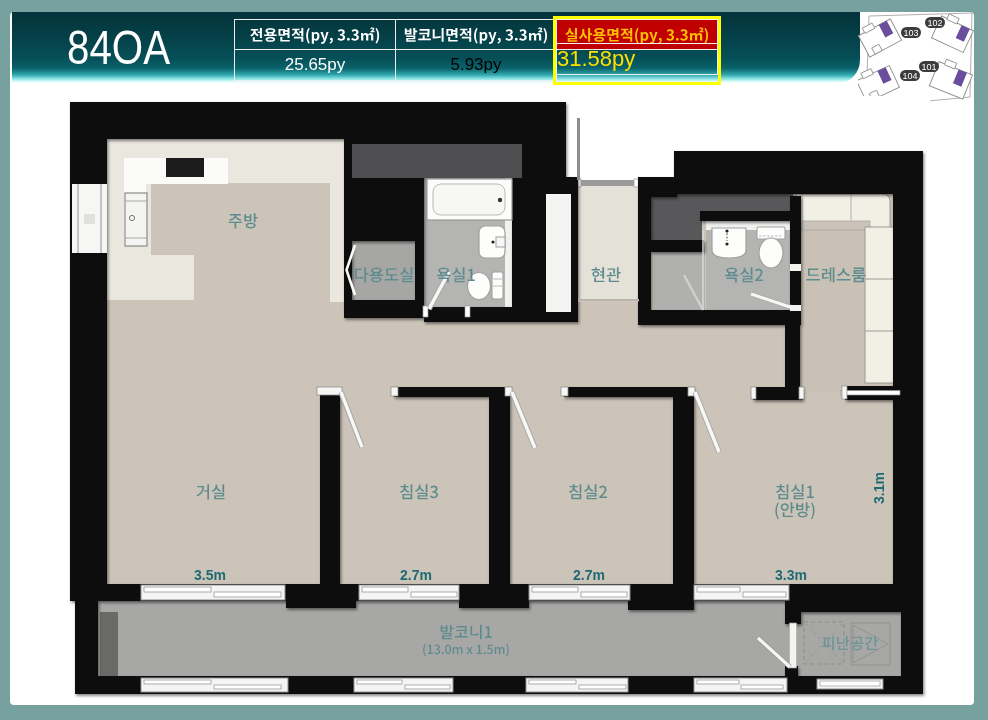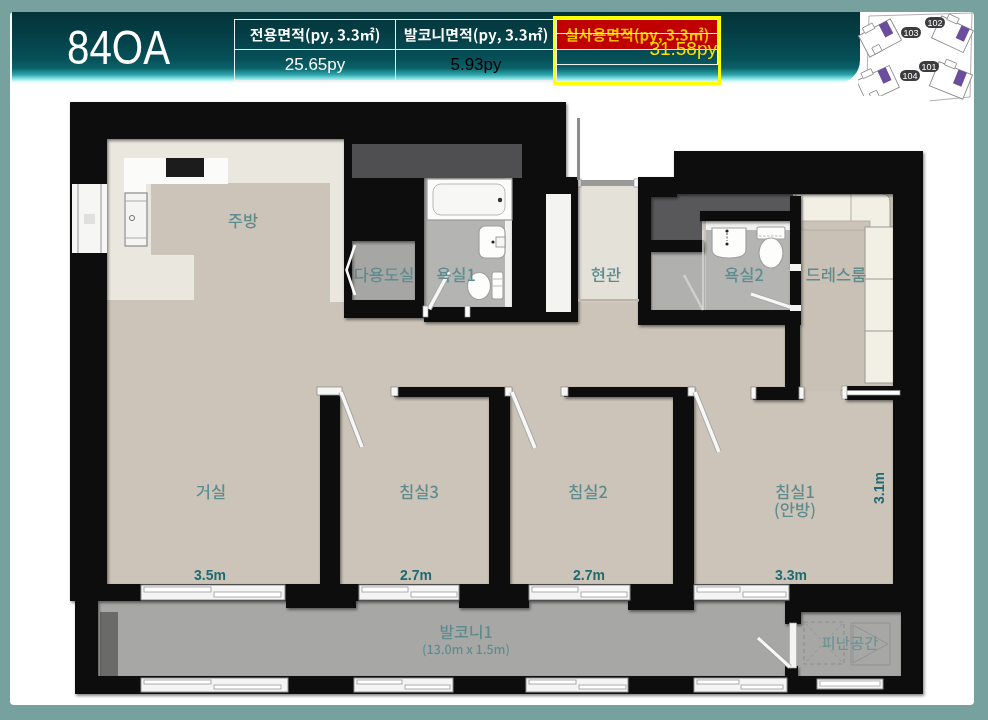--- a/index.html
+++ b/index.html
@@ -29,21 +29,21 @@
         </svg></div>
 
     <div class="abs" style="left:322px;top:0;width:160px;height:29px;border:1px solid #eeeeee;background:#c00000;"><svg width="160" height="29">
           <path transform="translate(7.8 20.5)" fill="#ffc000" d="M10.1 -12.6H12.2V-5.5H10.1ZM2.9 -4.9H12.2V-1.2H4.9V0.2H2.9V-2.6H10.2V-3.4H2.9ZM2.9 -0.3H12.5V1.2H2.9ZM3.9 -12.2H5.5V-11.2Q5.5 -9.9 5.1 -8.8Q4.6 -7.6 3.8 -6.8Q2.9 -5.9 1.5 -5.5L0.5 -7.1Q1.4 -7.3 2.0 -7.8Q2.7 -8.2 3.1 -8.8Q3.5 -9.3 3.7 -9.9Q3.9 -10.6 3.9 -11.2ZM4.3 -12.2H5.9V-11.2Q5.9 -10.6 6.1 -10.0Q6.3 -9.4 6.7 -8.9Q7.1 -8.3 7.7 -7.9Q8.3 -7.5 9.1 -7.3L8.2 -5.7Q7.2 -6.0 6.4 -6.6Q5.7 -7.1 5.2 -7.8Q4.7 -8.5 4.5 -9.4Q4.3 -10.3 4.3 -11.2Z M17.5 -11.5H19.1V-9.5Q19.1 -8.2 18.9 -7.0Q18.7 -5.7 18.2 -4.7Q17.7 -3.6 17.0 -2.8Q16.3 -2.0 15.3 -1.5L14.1 -3.1Q15.0 -3.5 15.7 -4.2Q16.3 -4.9 16.7 -5.7Q17.1 -6.6 17.3 -7.6Q17.5 -8.5 17.5 -9.5ZM17.9 -11.5H19.5V-9.5Q19.5 -8.5 19.7 -7.6Q19.9 -6.7 20.3 -5.9Q20.7 -5.1 21.3 -4.4Q21.9 -3.8 22.7 -3.4L21.5 -1.8Q20.6 -2.2 19.9 -3.0Q19.2 -3.8 18.8 -4.9Q18.4 -5.9 18.1 -7.1Q17.9 -8.2 17.9 -9.5ZM23.3 -12.6H25.3V1.3H23.3ZM24.9 -7.2H27.3V-5.6H24.9Z M31.0 -7.9H33.0V-5.4H31.0ZM35.9 -7.9H37.9V-5.4H35.9ZM28.2 -6.0H40.8V-4.4H28.2ZM34.5 -3.7Q36.7 -3.7 38.0 -3.1Q39.3 -2.4 39.3 -1.2Q39.3 0.0 38.0 0.7Q36.7 1.3 34.5 1.3Q32.2 1.3 30.9 0.7Q29.6 0.0 29.6 -1.2Q29.6 -2.4 30.9 -3.1Q32.2 -3.7 34.5 -3.7ZM34.5 -2.2Q33.5 -2.2 32.9 -2.1Q32.3 -2.0 32.0 -1.8Q31.7 -1.5 31.7 -1.2Q31.7 -0.8 32.0 -0.6Q32.3 -0.4 32.9 -0.3Q33.5 -0.2 34.5 -0.2Q35.4 -0.2 36.0 -0.3Q36.6 -0.4 36.9 -0.6Q37.3 -0.8 37.3 -1.2Q37.3 -1.5 36.9 -1.8Q36.6 -2.0 36.0 -2.1Q35.4 -2.2 34.5 -2.2ZM34.5 -12.4Q36.0 -12.4 37.2 -12.0Q38.3 -11.7 38.9 -11.1Q39.5 -10.5 39.5 -9.7Q39.5 -8.9 38.9 -8.3Q38.3 -7.7 37.2 -7.4Q36.0 -7.0 34.5 -7.0Q33.0 -7.0 31.8 -7.4Q30.7 -7.7 30.1 -8.3Q29.5 -8.9 29.5 -9.7Q29.5 -10.5 30.1 -11.1Q30.7 -11.7 31.8 -12.0Q33.0 -12.4 34.5 -12.4ZM34.5 -10.8Q33.5 -10.8 32.9 -10.7Q32.2 -10.6 31.9 -10.3Q31.5 -10.1 31.5 -9.7Q31.5 -9.3 31.9 -9.1Q32.2 -8.8 32.9 -8.7Q33.5 -8.5 34.5 -8.5Q35.4 -8.5 36.1 -8.7Q36.8 -8.8 37.1 -9.1Q37.5 -9.3 37.5 -9.7Q37.5 -10.1 37.1 -10.3Q36.8 -10.6 36.1 -10.7Q35.4 -10.8 34.5 -10.8Z M48.7 -10.4H52.2V-8.8H48.7ZM48.7 -7.4H52.3V-5.8H48.7ZM42.6 -11.5H49.1V-4.7H42.6ZM47.2 -9.9H44.5V-6.2H47.2ZM51.6 -12.6H53.6V-2.4H51.6ZM44.4 -0.5H53.9V1.1H44.4ZM44.4 -3.4H46.4V0.3H44.4Z M59.0 -11.2H60.6V-10.3Q60.6 -9.0 60.2 -7.8Q59.8 -6.6 58.9 -5.7Q58.1 -4.8 56.7 -4.4L55.7 -6.0Q56.6 -6.3 57.2 -6.7Q57.8 -7.2 58.2 -7.8Q58.6 -8.4 58.8 -9.0Q59.0 -9.6 59.0 -10.3ZM59.4 -11.2H61.0V-10.3Q61.0 -9.5 61.4 -8.7Q61.7 -7.9 62.4 -7.3Q63.1 -6.6 64.2 -6.2L63.2 -4.7Q61.9 -5.1 61.1 -6.0Q60.2 -6.8 59.8 -7.9Q59.4 -9.1 59.4 -10.3ZM63.4 -9.3H66.0V-7.6H63.4ZM56.3 -11.8H63.7V-10.2H56.3ZM58.0 -3.7H67.4V1.3H65.4V-2.1H58.0ZM65.4 -12.6H67.4V-4.3H65.4Z M72.5 3.0Q71.5 1.3 70.9 -0.6Q70.3 -2.5 70.3 -4.7Q70.3 -7.0 70.9 -8.9Q71.5 -10.8 72.5 -12.5L73.9 -11.9Q72.9 -10.3 72.5 -8.4Q72.1 -6.6 72.1 -4.7Q72.1 -2.9 72.5 -1.0Q72.9 0.8 73.9 2.4Z M75.9 3.2V-8.4H77.7L77.8 -7.5H77.9Q78.4 -8.0 79.0 -8.3Q79.7 -8.6 80.3 -8.6Q81.4 -8.6 82.1 -8.1Q82.9 -7.5 83.2 -6.6Q83.6 -5.6 83.6 -4.3Q83.6 -2.9 83.1 -1.9Q82.6 -0.9 81.8 -0.3Q81.0 0.2 80.1 0.2Q79.5 0.2 79.0 -0.0Q78.5 -0.3 78.0 -0.7L78.1 0.7V3.2ZM79.6 -1.6Q80.1 -1.6 80.5 -1.9Q80.9 -2.2 81.1 -2.8Q81.4 -3.4 81.4 -4.3Q81.4 -5.1 81.2 -5.7Q81.0 -6.2 80.7 -6.5Q80.3 -6.8 79.7 -6.8Q79.3 -6.8 78.9 -6.6Q78.5 -6.4 78.1 -5.9V-2.2Q78.5 -1.9 78.9 -1.7Q79.2 -1.6 79.6 -1.6Z M86.2 3.4Q85.9 3.4 85.6 3.3Q85.3 3.3 85.1 3.2L85.5 1.5Q85.6 1.5 85.8 1.6Q85.9 1.6 86.1 1.6Q86.7 1.6 87.1 1.3Q87.5 0.9 87.7 0.3L87.8 -0.2L84.5 -8.4H86.8L88.1 -4.5Q88.3 -3.9 88.5 -3.3Q88.6 -2.7 88.8 -2.1H88.9Q89.0 -2.7 89.2 -3.3Q89.3 -3.9 89.5 -4.5L90.6 -8.4H92.7L89.8 0.3Q89.4 1.2 88.9 1.9Q88.5 2.6 87.8 3.0Q87.2 3.4 86.2 3.4Z M94.2 3.2 93.7 2.0Q94.6 1.7 95.1 1.1Q95.6 0.6 95.5 -0.1L95.5 -1.7L96.2 -0.4Q96.1 -0.2 95.9 -0.1Q95.6 -0.1 95.4 -0.1Q94.9 -0.1 94.4 -0.4Q94.0 -0.7 94.0 -1.4Q94.0 -2.0 94.4 -2.3Q94.9 -2.7 95.5 -2.7Q96.2 -2.7 96.6 -2.1Q97.0 -1.5 97.0 -0.5Q97.0 0.8 96.3 1.8Q95.6 2.7 94.2 3.2Z M105.3 0.2Q104.4 0.2 103.8 0.0Q103.1 -0.2 102.5 -0.5Q102.0 -0.9 101.6 -1.3L102.6 -2.7Q103.1 -2.3 103.8 -1.9Q104.4 -1.6 105.1 -1.6Q105.7 -1.6 106.1 -1.8Q106.5 -1.9 106.8 -2.3Q107.0 -2.6 107.0 -3.1Q107.0 -3.7 106.8 -4.1Q106.5 -4.5 105.8 -4.7Q105.2 -4.9 104.0 -4.9V-6.5Q105.0 -6.5 105.6 -6.7Q106.2 -6.9 106.4 -7.3Q106.7 -7.7 106.7 -8.2Q106.7 -8.8 106.3 -9.2Q105.9 -9.6 105.2 -9.6Q104.6 -9.6 104.1 -9.3Q103.6 -9.0 103.1 -8.6L101.9 -10.0Q102.7 -10.6 103.5 -10.9Q104.3 -11.3 105.3 -11.3Q106.3 -11.3 107.2 -11.0Q108.0 -10.6 108.4 -10.0Q108.9 -9.3 108.9 -8.3Q108.9 -7.5 108.4 -6.8Q107.9 -6.2 107.0 -5.8V-5.8Q107.6 -5.6 108.1 -5.2Q108.7 -4.8 108.9 -4.3Q109.2 -3.7 109.2 -3.0Q109.2 -2.0 108.7 -1.3Q108.2 -0.6 107.3 -0.2Q106.4 0.2 105.3 0.2Z M112.5 0.2Q111.9 0.2 111.5 -0.2Q111.1 -0.6 111.1 -1.2Q111.1 -1.9 111.5 -2.3Q111.9 -2.7 112.5 -2.7Q113.1 -2.7 113.5 -2.3Q113.9 -1.9 113.9 -1.2Q113.9 -0.6 113.5 -0.2Q113.1 0.2 112.5 0.2Z M119.0 0.2Q118.2 0.2 117.5 0.0Q116.8 -0.2 116.3 -0.5Q115.7 -0.9 115.3 -1.3L116.4 -2.7Q116.9 -2.3 117.5 -1.9Q118.1 -1.6 118.8 -1.6Q119.4 -1.6 119.8 -1.8Q120.3 -1.9 120.5 -2.3Q120.7 -2.6 120.7 -3.1Q120.7 -3.7 120.5 -4.1Q120.2 -4.5 119.6 -4.7Q118.9 -4.9 117.7 -4.9V-6.5Q118.7 -6.5 119.3 -6.7Q119.9 -6.9 120.1 -7.3Q120.4 -7.7 120.4 -8.2Q120.4 -8.8 120.0 -9.2Q119.6 -9.6 118.9 -9.6Q118.3 -9.6 117.8 -9.3Q117.3 -9.0 116.8 -8.6L115.7 -10.0Q116.4 -10.6 117.2 -10.9Q118.0 -11.3 119.0 -11.3Q120.1 -11.3 120.9 -11.0Q121.7 -10.6 122.1 -10.0Q122.6 -9.3 122.6 -8.3Q122.6 -7.5 122.1 -6.8Q121.6 -6.2 120.7 -5.8V-5.8Q121.4 -5.6 121.9 -5.2Q122.4 -4.8 122.7 -4.3Q123.0 -3.7 123.0 -3.0Q123.0 -2.0 122.4 -1.3Q121.9 -0.6 121.0 -0.2Q120.1 0.2 119.0 0.2Z M125.2 0.0V-7.4H127.0L127.2 -6.2H127.2Q127.8 -6.8 128.4 -7.2Q129.0 -7.5 129.8 -7.5Q130.7 -7.5 131.3 -7.2Q131.8 -6.8 132.1 -6.1Q132.7 -6.7 133.4 -7.1Q134.0 -7.5 134.8 -7.5Q136.2 -7.5 136.8 -6.7Q137.4 -5.8 137.4 -4.2V0.0H135.2V-3.9Q135.2 -4.9 134.9 -5.3Q134.7 -5.7 134.0 -5.7Q133.3 -5.7 132.4 -4.7V0.0H130.2V-3.9Q130.2 -4.9 130.0 -5.3Q129.7 -5.7 129.0 -5.7Q128.3 -5.7 127.4 -4.7V0.0ZM134.5 -8.3V-9.1Q135.2 -9.5 135.7 -9.9Q136.2 -10.2 136.5 -10.5Q136.8 -10.9 136.8 -11.2Q136.8 -11.5 136.7 -11.7Q136.5 -11.8 136.2 -11.8Q136.0 -11.8 135.7 -11.7Q135.5 -11.5 135.2 -11.3L134.4 -12.1Q134.8 -12.6 135.3 -12.9Q135.8 -13.1 136.5 -13.1Q137.4 -13.1 137.9 -12.7Q138.4 -12.2 138.4 -11.6Q138.4 -11.1 138.2 -10.8Q138.0 -10.4 137.7 -10.1Q137.3 -9.8 137.0 -9.6H138.6V-8.3Z M140.9 3.0 139.6 2.4Q140.5 0.8 141.0 -1.0Q141.4 -2.9 141.4 -4.7Q141.4 -6.6 141.0 -8.4Q140.5 -10.3 139.6 -11.9L140.9 -12.5Q142.0 -10.8 142.6 -8.9Q143.2 -7.0 143.2 -4.7Q143.2 -2.5 142.6 -0.6Q142.0 1.3 140.9 3.0Z"></path>
         </svg></div>
 
     <div class="abs" style="left:0;top:30px;width:160px;height:30px;border:1px solid #eeeeee;color:#fff;font-size:17px;text-align:center;line-height:30px;">25.65py</div>
 
     <div class="abs" style="left:161px;top:30px;width:160px;height:30px;border:1px solid #eeeeee;color:#000000;font-size:17px;text-align:center;line-height:30px;">5.93py</div>
 
-    <div class="abs" style="left:322px;top:14px;width:160px;height:30px;border:1px solid #eeeeee;color:#ffdf00;font-size:19px;text-align:right;line-height:30px;">31.58py</div>
+    <div class="abs" style="left:322px;top:24px;width:160px;height:30px;border:1px solid #eeeeee;color:#ffdf00;font-size:22px;text-align:left;line-height:30px;">31.58py</div>
 
     <div class="abs" style="left:319px;top:-3px;width:162px;height:63px;border:3.5px solid #ffff00;"></div>
   </div>
 
   <svg class="abs" style="left:858px;top:8px;" width="125" height="112" viewBox="0 0 125 112">
 
     <polygon points="11,8 114,5 112,89 70,93 8,99" fill="#ffffff" stroke="#9a9a9a" stroke-width="0.8"></polygon>
 
     <g transform="translate(22,30) rotate(-28)">
       <rect x="-18" y="-12" width="36" height="24" fill="#fff" stroke="#8a8a8a" stroke-width="0.9"></rect>

